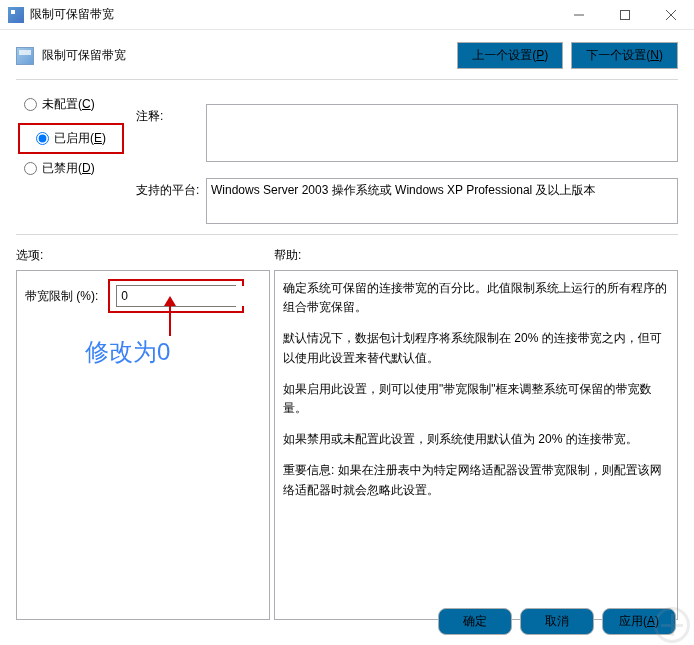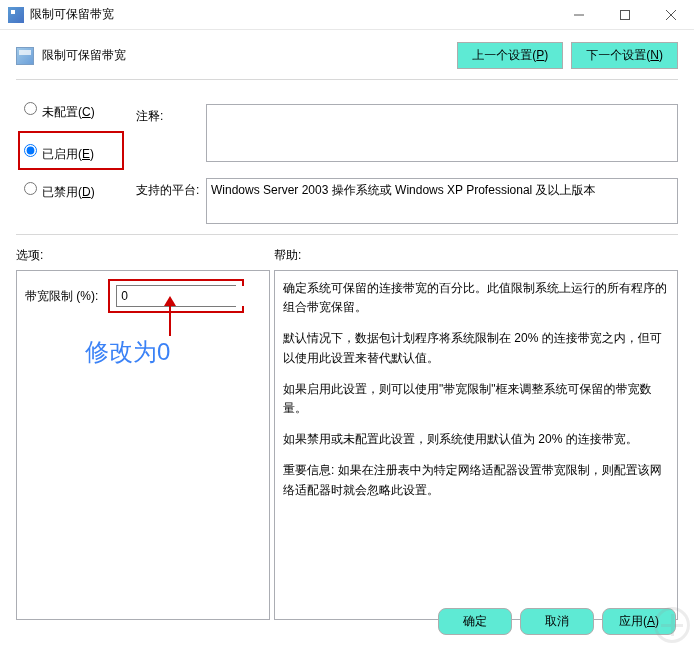--- a/index.html
+++ b/index.html
@@ -81,21 +81,21 @@
     }
     .header-title {
       flex: 1;
       font-size: 12px;
     }
     .nav-btns {
       display: flex;
       gap: 8px;
     }
     .btn {
-      background: #5eead4;
+      background: #0369a1;
       border: 1px solid #adadad;
       padding: 4px 14px;
       font-size: 12px;
       cursor: pointer;
       min-width: 90px;
       text-align: center;
     }
     .btn span.underline { text-decoration: underline; }
     
     .divider {
@@ -118,25 +118,24 @@
       display: flex;
       align-items: center;
       margin-bottom: 10px;
       gap: 5px;
     }
     .radio-item input[type="radio"] {
       margin: 0;
     }
     .radio-item label {
       font-size: 12px;
-      margin-top: 8px;
     }
     .radio-enabled {
       border: 2px solid #cc0000;
-      padding: 5px 8px 5px 4px;
+      padding: 5px 8px 5px 16px;
       margin-left: -6px;
       margin-bottom: 6px;
     }
     .right-fields {
       flex: 1;
     }
     .field-row {
       display: flex;
       margin-bottom: 10px;
       margin-top: 16px;

